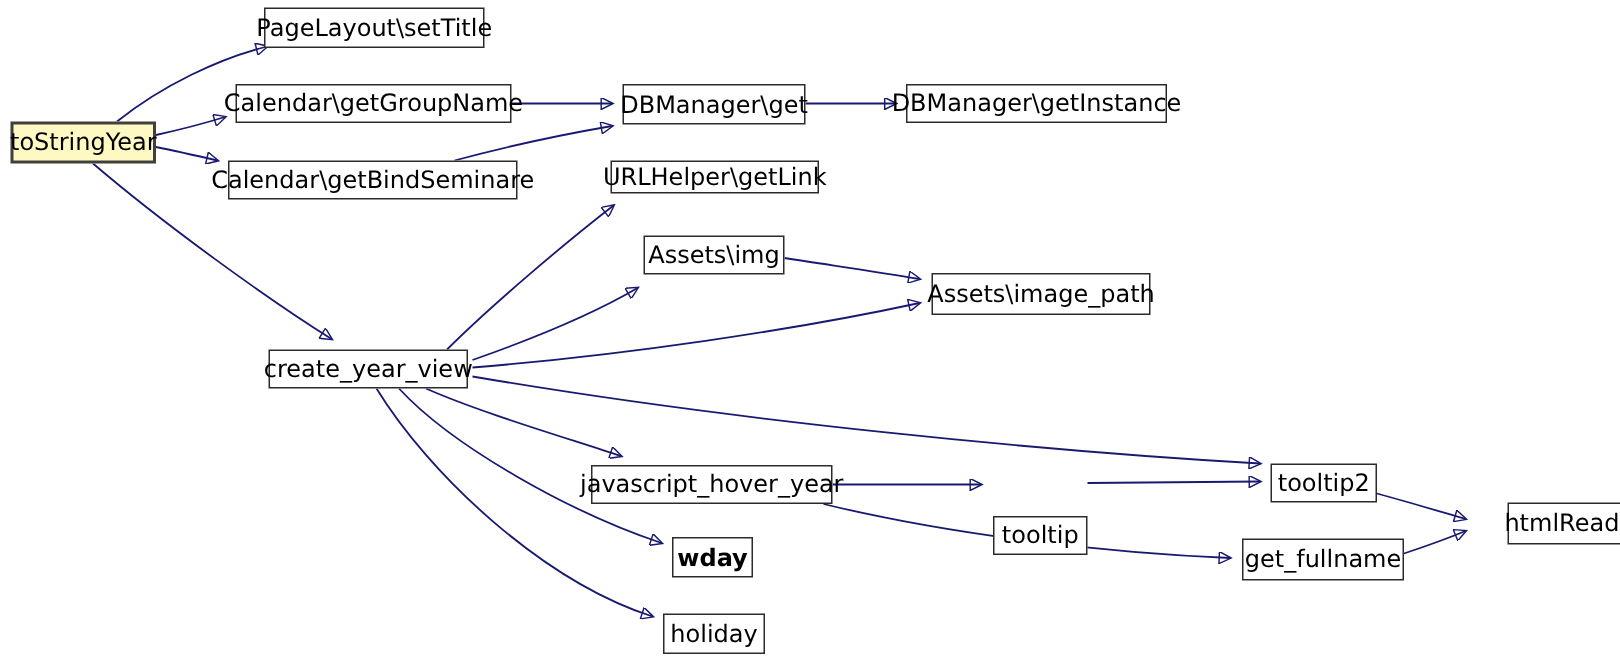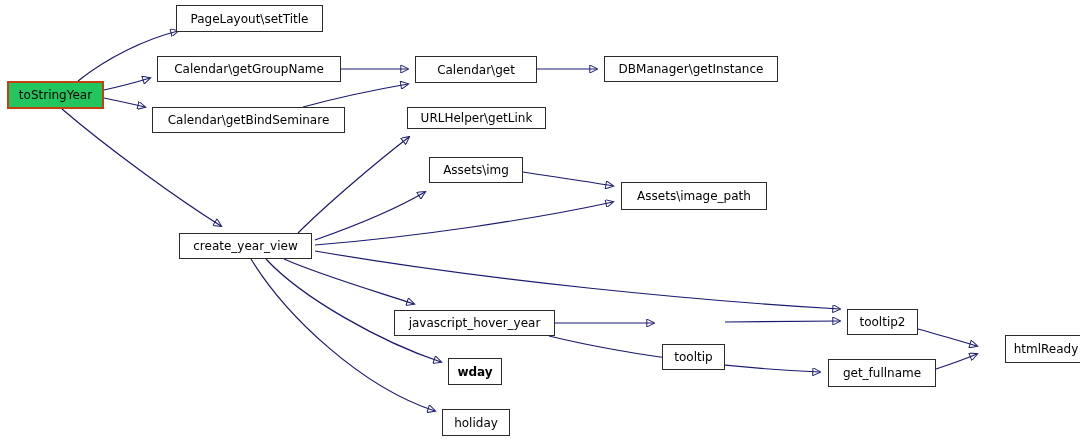--- a/index.html
+++ b/index.html
@@ -16,32 +16,32 @@
     left: 0; top: 0;
     width: 1080px; height: 443px;
   }
   .edges-layer path { fill: none; stroke: #191970; stroke-width: 1.2px; }
   .node {
     position: absolute;
     box-sizing: border-box;
     background: #ffffff;
     border: 1px solid #2b2b2b;
     color: #000000;
-    font-size: 12px;
+    font-size: 16px;
     line-height: 1;
     display: flex;
     align-items: center;
     justify-content: center;
     white-space: nowrap;
     padding: 0 4px;
     cursor: pointer;
   }
   .node.focus {
-    background: #22c55e;
-    border: 2px solid #c2410c;
+    background: #fef9c3;
+    border: 2px solid #404040;
   }
 </style>
 </head>
 <body>
 
 <div class="canvas">
 
   <svg class="edges-layer" width="1080" height="443" viewBox="0 0 1080 443" xmlns="http://www.w3.org/2000/svg">
     <defs>
       <marker id="arrow" viewBox="0 0 10 10" refX="9" refY="5" markerWidth="10" markerHeight="8" orient="auto" markerUnits="userSpaceOnUse">
@@ -67,21 +67,21 @@
     <path d="M 549,336 C 640,358 745,369 820,372" marker-end="url(#arrow)"></path>
     <path d="M 725,322 L 840,321" marker-end="url(#arrow)"></path>
     <path d="M 918,329 C 940,335 960,341 977,346" marker-end="url(#arrow)"></path>
     <path d="M 936,369 C 951,364 965,359 977,354" marker-end="url(#arrow)"></path>
   </svg>
 
   <div class="node focus" style="left:7px;   top:81px;  width:97px;  height:28px;">toStringYear</div>
   <div class="node" style="left:176px; top:5px;   width:147px; height:27px;">PageLayout\setTitle</div>
   <div class="node" style="left:157px; top:56px;  width:184px; height:26px;">Calendar\getGroupName</div>
   <div class="node" style="left:152px; top:107px; width:193px; height:26px;">Calendar\getBindSeminare</div>
-  <div class="node" style="left:415px; top:56px;  width:122px; height:27px;">Calendar\get</div>
+  <div class="node" style="left:415px; top:56px;  width:122px; height:27px;">DBManager\get</div>
   <div class="node" style="left:604px; top:56px;  width:174px; height:26px;">DBManager\getInstance</div>
   <div class="node" style="left:407px; top:107px; width:139px; height:22px;">URLHelper\getLink</div>
   <div class="node" style="left:429px; top:157px; width:94px;  height:26px;">Assets\img</div>
   <div class="node" style="left:621px; top:182px; width:146px; height:28px;">Assets\image_path</div>
   <div class="node" style="left:179px; top:233px; width:133px; height:26px;">create_year_view</div>
   <div class="node" style="left:394px; top:310px; width:161px; height:26px;">javascript_hover_year</div>
   <div class="node" style="left:662px; top:309px; width:63px;  height:26px;margin-top:35px;">tooltip</div>
   <div class="node" style="left:847px; top:309px; width:71px;  height:26px;">tooltip2</div>
   <div class="node" style="left:984px; top:335px; width:82px;  height:28px;margin-left:21px;">htmlReady</div>
   <div class="node" style="left:828px; top:359px; width:108px; height:28px;">get_fullname</div>

